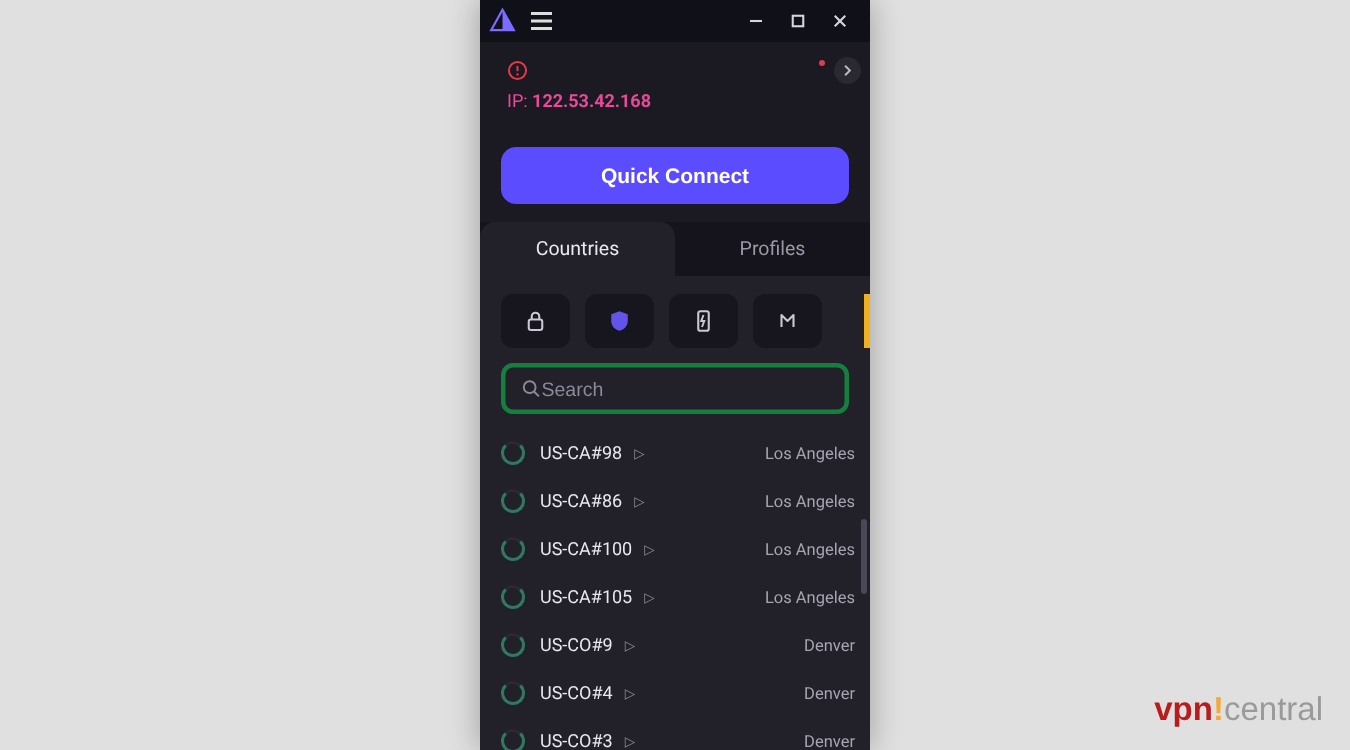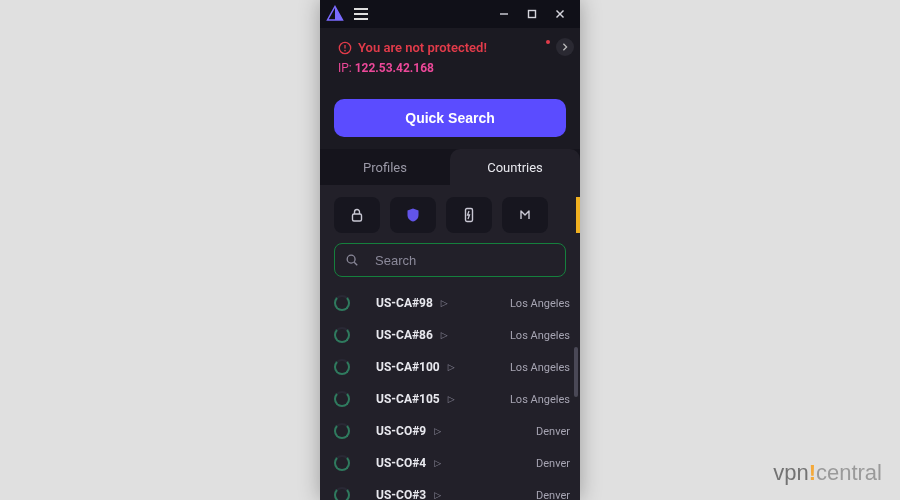--- a/index.html
+++ b/index.html
@@ -135,23 +135,23 @@
   .feat-btn svg { width: 16px; height: 16px; }
   .yellow-strip {
     position: absolute;
     right: 0; top: 12px;
     width: 4px; height: 36px;
     background: #f0b020;
   }
   
   .search-wrap { padding: 0 14px 10px 14px; }
   .search {
-    display: flex; align-items: center; gap: 16px;
+    display: flex; align-items: center; gap: 0;
     height: 34px;
-    border: 1px solid #15803d;
+    border: 3px solid #15803d;
     border-radius: 8px;
     padding: 0 10px;
     color: #8b899a;
   }
   .search svg { width: 14px; height: 14px; }
   .search input {
     flex: 1; background: transparent; border: none; outline: none;
     color: #e8e8ee; font-size: 13px;
   }
   .search input::placeholder { color: #8b899a; }
@@ -171,21 +171,21 @@
     cursor: pointer;
   }
   .load-ring {
     width: 16px; height: 16px;
     border-radius: 50%;
     border: 2px solid #2f7a5e;
     border-top-color: #2a2935;
     margin-right: 10px;
     flex-shrink: 0;
   }
-  .server-name { font-weight: 700; margin-left: 16px; }
+  .server-name { font-weight: 400; }
   .expand-tri {
     margin-left: 8px;
     color: #8b899a; font-size: 9px;
   }
   .server-city {
     margin-left: auto;
     margin-right: 4px;
     color: #a6a4b2;
     font-size: 11px;
   }
@@ -199,21 +199,21 @@
   
   .watermark {
     position: absolute;
     right: 18px; bottom: 14px;
     font-size: 22px;
     font-weight: 400;
     color: #9a9a9a;
     letter-spacing: 0;
     font-family: Arial, sans-serif;
   }
-  .watermark .vpn { color: #737373; font-weight: 400; }
+  .watermark .vpn { color: #b91c1c; font-weight: 700; }
   .watermark .bang { color: #f4a93a; font-weight: 700; }
 </style>
 </head>
 <body>
 
 <div class="app-window">
 
   <div class="titlebar">
     <div class="app-logo">
       <svg viewBox="0 0 24 24">
@@ -252,34 +252,33 @@
       <svg viewBox="0 0 10 10" width="8" height="8">
           <path d="M3 1 L7 5 L3 9" fill="none" stroke="currentColor" stroke-width="1.6"></path>
         </svg>
     </div>
     <div class="status-row">
       <svg viewBox="0 0 16 16">
           <circle cx="8" cy="8" r="6.5" fill="none" stroke="#e23b4a" stroke-width="1.5"></circle>
           <line x1="8" y1="4.5" x2="8" y2="8.5" stroke="#e23b4a" stroke-width="1.5"></line>
           <circle cx="8" cy="11" r="0.9" fill="#e23b4a"></circle>
         </svg>
-      <span>You are not protected!</span>
     </div>
     <div class="ip-row">
       <span class="ip-label">IP: </span><span class="ip-value">122.53.42.168</span>
     </div>
   </div>
 
   <div class="qc-wrap">
-    <button class="quick-connect">Quick Search</button>
+    <button class="quick-connect">Quick Connect</button>
   </div>
 
   <div class="tabs">
+    <div class="tab active">Countries</div>
     <div class="tab">Profiles</div>
-    <div class="tab active">Countries</div>
   </div>
 
   <div class="panel">
     <div class="feat-row">
       <div class="feat-btn">
         <svg viewBox="0 0 16 16">
             <rect x="3.5" y="7" width="9" height="7" rx="1.5" fill="none" stroke="currentColor" stroke-width="1.4"></rect>
             <path d="M5.5 7 V5 a2.5 2.5 0 0 1 5 0 V7" fill="none" stroke="currentColor" stroke-width="1.4"></path>
           </svg>
       </div>

